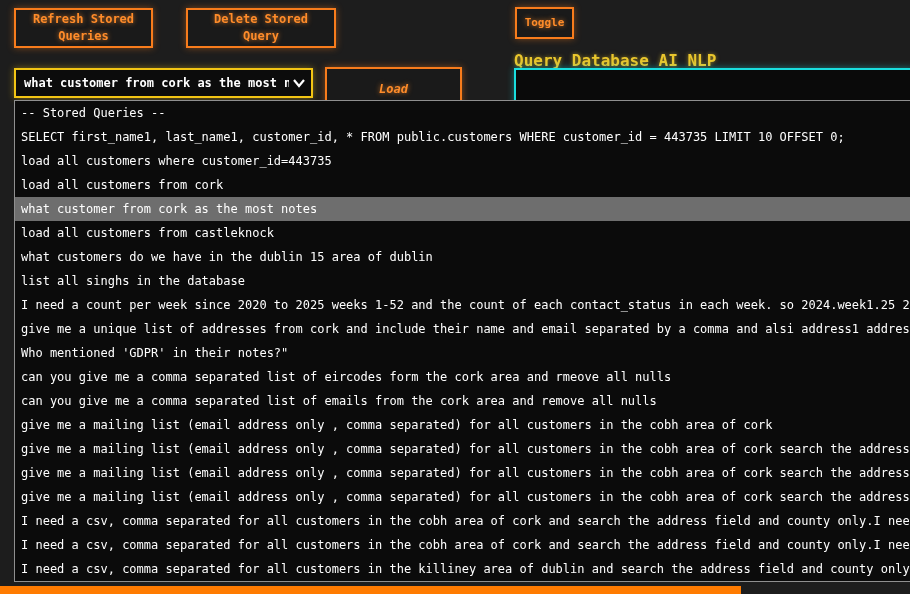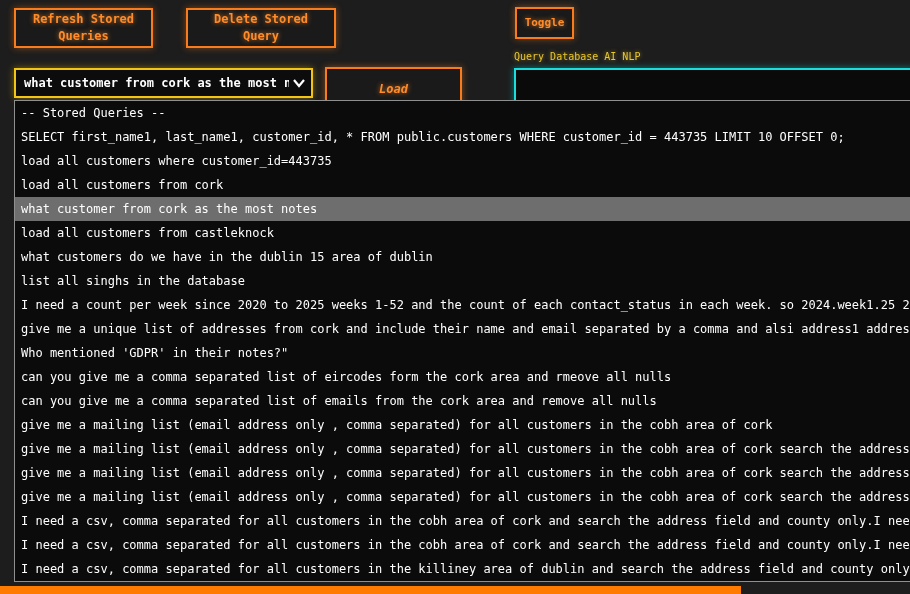--- a/index.html
+++ b/index.html
@@ -62,22 +62,22 @@
     margin-top: -5px;
     width: 12px; height: 10px;
   }
   #stored-select .chev svg { display: block; }
 
   
   #nlp-label {
     position: absolute;
     left: 514px; top: 51px;
     color: #e9c62d;
-    font-size: 10px;
-    font-weight: normal;
+    font-size: 16px;
+    font-weight: bold;
     text-shadow: 0 0 4px rgba(233,198,45,.6);
     white-space: nowrap;
     text-align: center;
   }
   #nlp-textarea {
     position: absolute;
     left: 514px; top: 68px;
     width: 400px; height: 70px;
     background: #0a0a0a;
     border: 2px solid #19dede;

